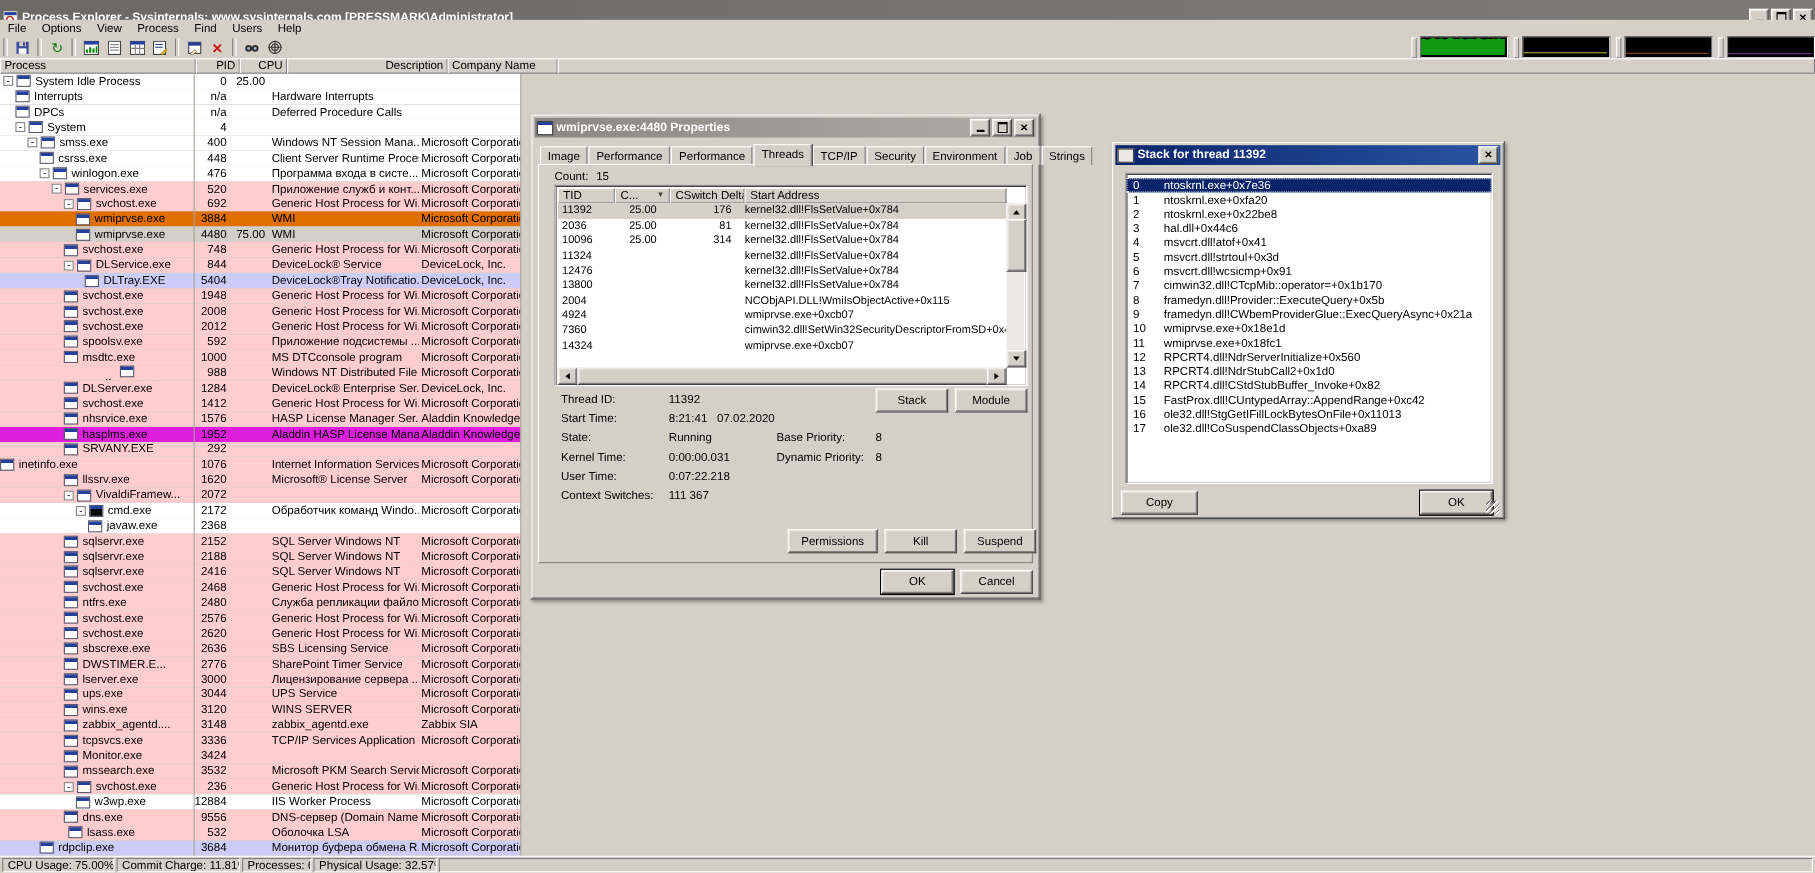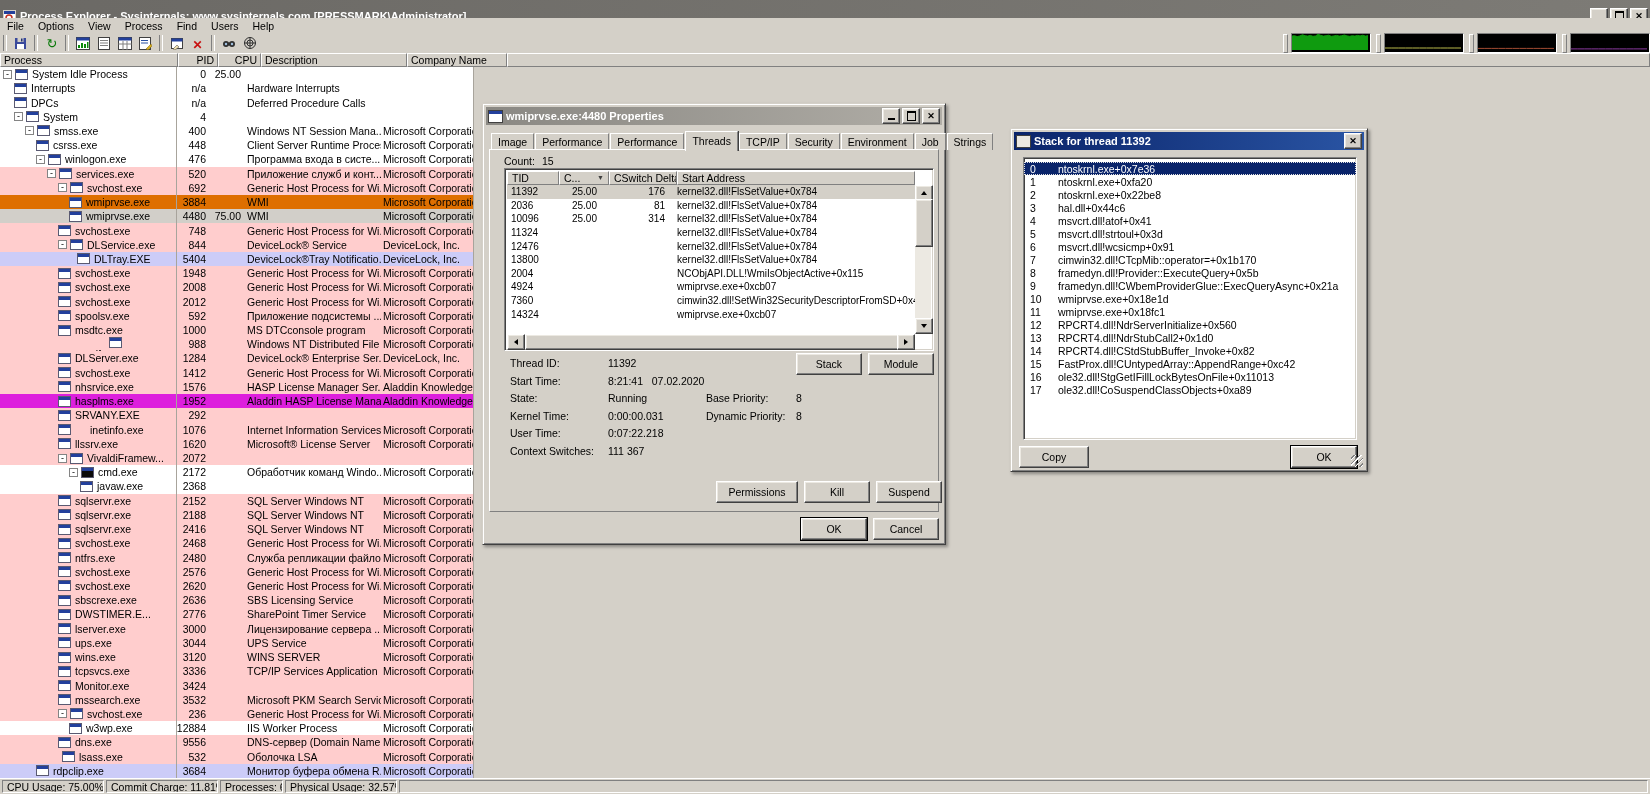--- a/index.html
+++ b/index.html
@@ -232,21 +232,21 @@
       <svg width="76" height="16">
         <polyline points="0.0,14.9 6.9,14.9 13.8,14.9 20.7,14.9 27.6,14.9 34.5,14.9 41.5,14.9 48.4,14.9 55.3,14.9 62.2,14.9 69.1,14.9 76.0,14.9" fill="none" stroke="#8a3aa0"></polyline>
       </svg>
     </span>
   </div>
 
 <div id="colhdr" class="abs">
     <span class="hcell" style="width: 170px;">Process</span>
     <span class="hcell" style="width: 32px; text-align: right;">PID</span>
     <span class="hcell" style="width: 35px; text-align: right;">CPU</span>
-    <span class="hcell" style="width: 138px;">Description</span>
+    <span class="hcell" style="width: 138px; text-align: right;">Description</span>
     <span class="hcell" style="width: 92px;">Company Name</span>
     <span class="hcell" style="flex: 1 1 0%;"></span>
   </div>
 
 <div id="rows" class="abs">
     <div class="prow">
       <div style="width: 473px; flex: 0 0 auto; display: flex; height: 100%; align-items: center; background: rgb(255, 255, 255);">
         <div class="cell ctree" style="padding-left: 3px;">
           <span class="tbox">-</span>
           <span class="picon"></span>
@@ -547,21 +547,21 @@
           <span>SRVANY.EXE</span>
         </div>
         <div class="cell cpid">292</div>
         <div class="cell ccpu"></div>
         <div class="cell cdesc"></div>
         <div class="cell ccomp"></div>
       </div>
     </div>
     <div class="prow">
       <div style="width: 473px; flex: 0 0 auto; display: flex; height: 100%; align-items: center; background: rgb(255, 205, 205);">
-        <div class="cell ctree" style="padding-left: 58px; gap: 15px;">
+        <div class="cell ctree" style="">
           <span class="picon"></span>
           <span>inetinfo.exe</span>
         </div>
         <div class="cell cpid">1076</div>
         <div class="cell ccpu"></div>
         <div class="cell cdesc">Internet Information Services</div>
         <div class="cell ccomp">Microsoft Corporation</div>
       </div>
     </div>
     <div class="prow">
@@ -749,20 +749,32 @@
     <div class="prow">
       <div style="width: 473px; flex: 0 0 auto; display: flex; height: 100%; align-items: center; background: rgb(255, 205, 205);">
         <div class="cell ctree" style="padding-left: 58px;">
           <span class="picon"></span>
           <span>wins.exe</span>
         </div>
         <div class="cell cpid">3120</div>
         <div class="cell ccpu"></div>
         <div class="cell cdesc">WINS SERVER</div>
         <div class="cell ccomp">Microsoft Corporation</div>
+      </div>
+    </div>
+    <div class="prow">
+      <div style="width: 473px; flex: 0 0 auto; display: flex; height: 100%; align-items: center; background: rgb(255, 205, 205);">
+        <div class="cell ctree" style="padding-left: 58px;">
+          <span class="picon"></span>
+          <span>zabbix_agentd....</span>
+        </div>
+        <div class="cell cpid">3148</div>
+        <div class="cell ccpu"></div>
+        <div class="cell cdesc">zabbix_agentd.exe</div>
+        <div class="cell ccomp">Zabbix SIA</div>
       </div>
     </div>
     <div class="prow">
       <div style="width: 473px; flex: 0 0 auto; display: flex; height: 100%; align-items: center; background: rgb(255, 205, 205);">
         <div class="cell ctree" style="padding-left: 58px;">
           <span class="picon"></span>
           <span>tcpsvcs.exe</span>
         </div>
         <div class="cell cpid">3336</div>
         <div class="cell ccpu"></div>

